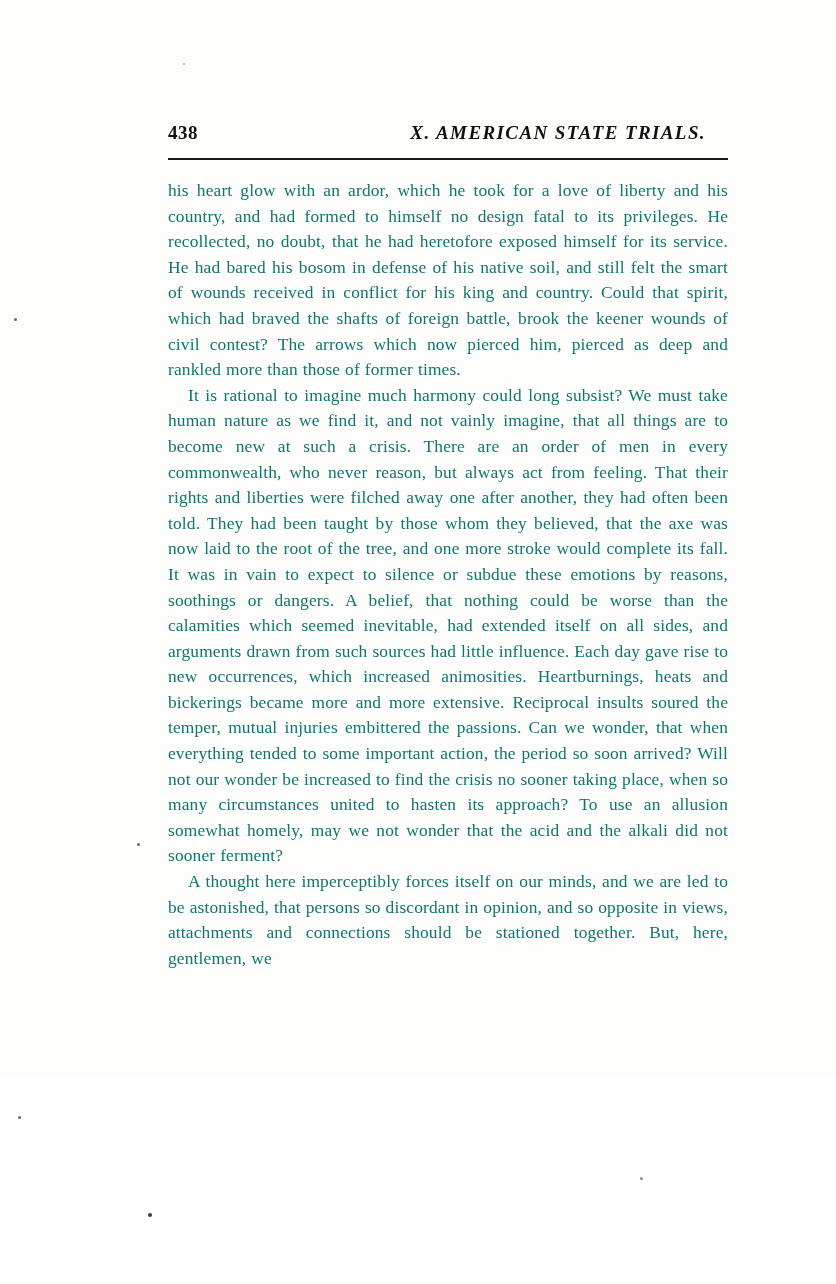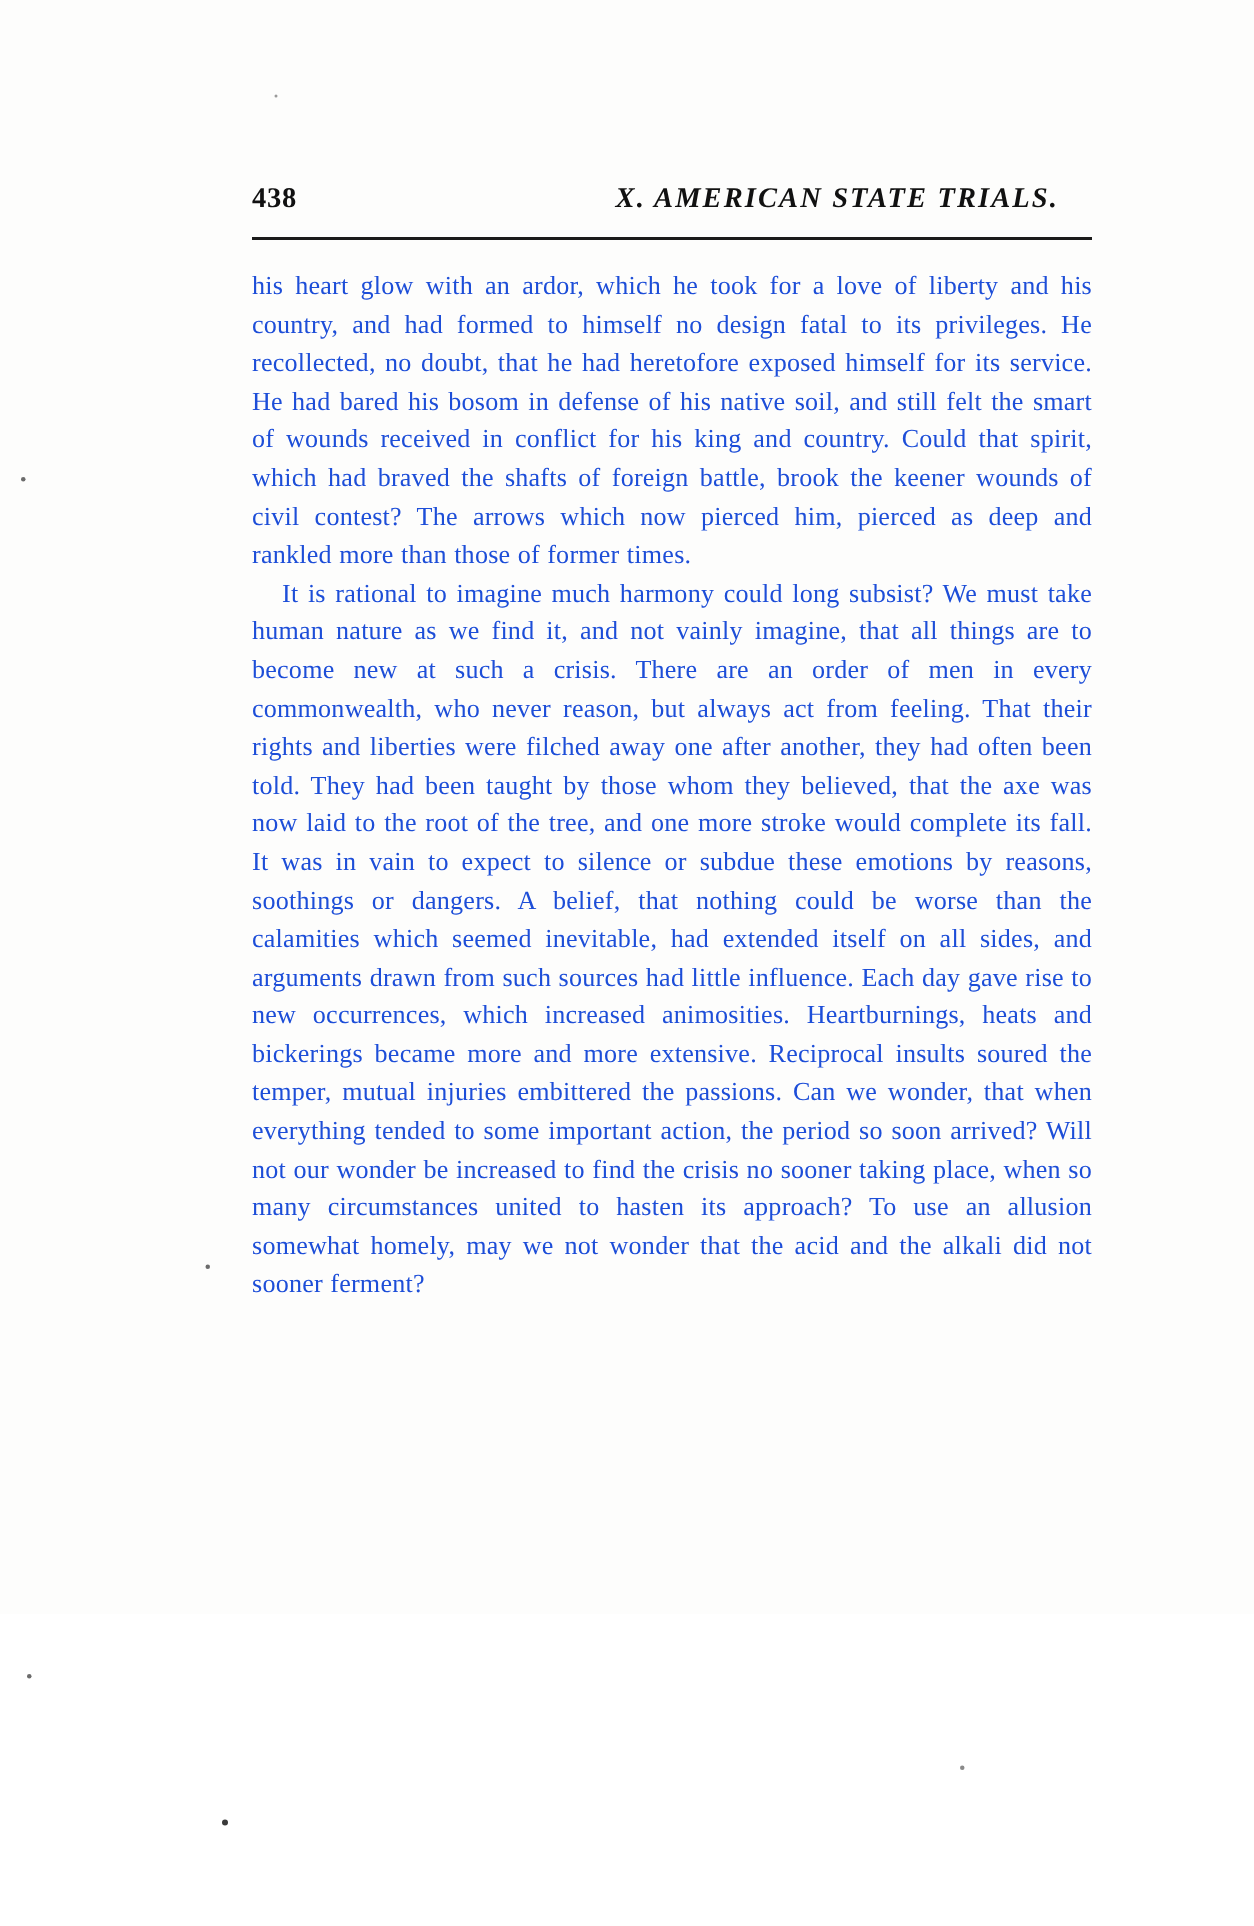--- a/index.html
+++ b/index.html
@@ -63,21 +63,21 @@
     width: 560px;
   }
   .para {
     margin: 0 0 0 0;
     text-align: justify;
     text-justify: inter-word;
     font-size: 17.4px;
     line-height: 25.6px;
     letter-spacing: 0.15px;
     word-spacing: 0.4px;
-    color: #1d4ed8;
+    color: #0f766e;
   }
   .para + .para {
     text-indent: 20px;
   }
   .para:last-child {
     text-align: justify;
   }
   .speck {
     position: absolute;
     background: #6b6b6b;
@@ -98,20 +98,21 @@
   <div class="header">
     <span class="folio">438</span>
     <span class="running-title">X.  AMERICAN STATE TRIALS.</span>
   </div>
 
   <div class="rule"></div>
 
   <div class="body-text">
     <p class="para">his heart glow with an ardor, which he took for a love of liberty and his country, and had formed to himself no design fatal to its privileges.  He recollected, no doubt, that he had heretofore exposed himself for its service.  He had bared his bosom in defense of his native soil, and still felt the smart of wounds received in conflict for his king and country.  Could that spirit, which had braved the shafts of foreign battle, brook the keener wounds of civil contest?  The arrows which now pierced him, pierced as deep and rankled more than those of former times.</p>
     <p class="para">It is rational to imagine much harmony could long subsist?  We must take human nature as we find it, and not vainly imagine, that all things are to become new at such a crisis.  There are an order of men in every commonwealth, who never reason, but always act from feeling.  That their rights and liberties were filched away one after another, they had often been told.  They had been taught by those whom they believed, that the axe was now laid to the root of the tree, and one more stroke would complete its fall.  It was in vain to expect to silence or subdue these emotions by reasons, soothings or dangers.  A belief, that nothing could be worse than the calamities which seemed inevitable, had extended itself on all sides, and arguments drawn from such sources had little influence.  Each day gave rise to new occurrences, which increased animosities.  Heartburnings, heats and bickerings became more and more extensive.  Reciprocal insults soured the temper, mutual injuries embittered the passions. Can we wonder, that when everything tended to some important action, the period so soon arrived?  Will not our wonder be increased to find the crisis no sooner taking place, when so many circumstances united to hasten its approach?  To use an allusion somewhat homely, may we not wonder that the acid and the alkali did not sooner ferment?</p>
+    <p class="para">A thought here imperceptibly forces itself on our minds, and we are led to be astonished, that persons so discordant in opinion, and so opposite in views, attachments and connections should be stationed together.  But, here, gentlemen, we</p>
   </div>
 
   <span class="speck s1"></span>
   <span class="speck s2"></span>
   <span class="speck s3"></span>
   <span class="speck s4"></span>
   <span class="speck s5"></span>
   <span class="speck s6"></span>
 </div>
 

